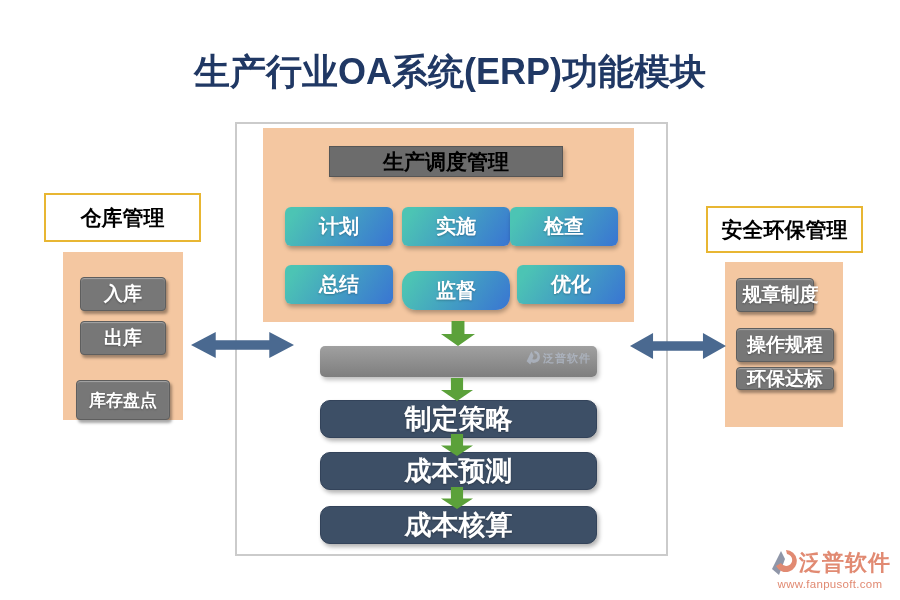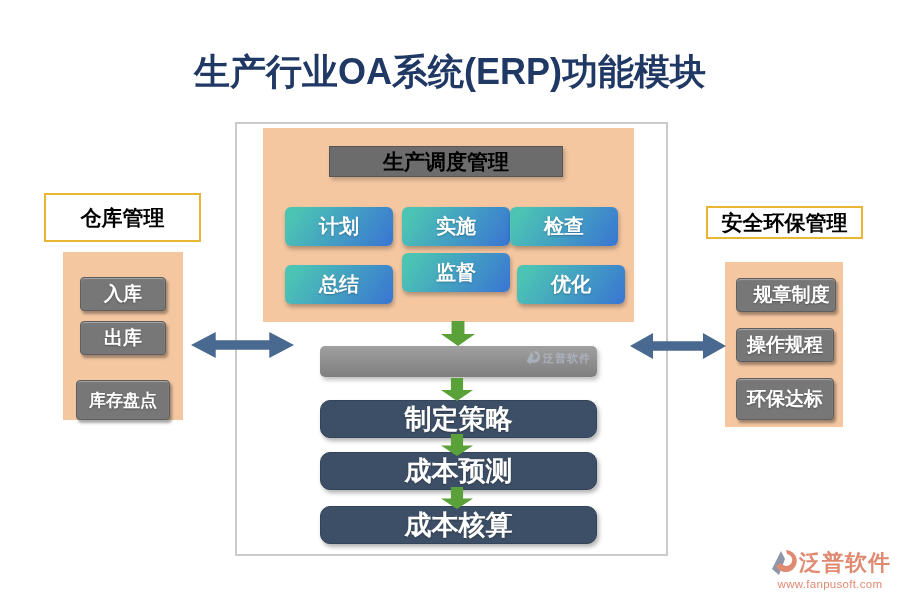--- a/index.html
+++ b/index.html
@@ -109,21 +109,21 @@
 
   <div class="center-box"></div>
 
   <div>
     <div class="peach sched-peach"></div>
     <div class="sched-header">生产调度管理</div>
     <div class="pdca-btn" style="left:285px;top:207px;">计划</div>
     <div class="pdca-btn" style="left:402px;top:207px;">实施</div>
     <div class="pdca-btn" style="left:510px;top:207px;">检查</div>
     <div class="pdca-btn" style="left:285px;top:265px;">总结</div>
-    <div class="pdca-btn" style="left:402px;top:253px;">监督</div>
+    <div class="pdca-btn" style="left:402px;top:271px;border-radius:14px;">监督</div>
     <div class="pdca-btn" style="left:517px;top:265px;border-radius:6px;">优化</div>
   </div>
 
   <div>
     <div class="down-arrow" style="left:441px;top:321px;"></div>
     <div class="cost-bar">
       <span class="watermark">
         <svg width="15" height="16" viewBox="0 0 28 30">
           <path d="M3 21 L12 3 L16 11 L10 27 Z" fill="#b9c4d6"></path>
           <path d="M17 2 a11 11 0 1 1 -10 16 l5 -3 a6 6 0 1 0 6 -9 z" fill="#b9c4d6"></path>
@@ -142,25 +142,25 @@
   <div>
     <div class="side-title" style="left:44px;top:193px;width:157px;height:49px;">仓库管理</div>
     <div class="peach left-peach"></div>
     <div class="side-btn" style="left:80px;top:277px;width:86px;height:34px;">入库</div>
     <div class="side-btn" style="left:80px;top:321px;width:86px;height:34px;">出库</div>
     <div class="side-btn" style="left:76px;top:364px;width:94px;height:40px;font-size:17px;margin-top:16px;">库存盘点</div>
     <div class="h-arrow" style="left:191px;top:332px;width:103px;"></div>
   </div>
 
   <div>
-    <div class="side-title" style="left:706px;top:206px;width:157px;height:33px;">安全环保管理</div>
+    <div class="side-title" style="left:706px;top:206px;width:157px;height:47px;">安全环保管理</div>
     <div class="peach right-peach"></div>
-    <div class="side-btn" style="left:736px;top:278px;width:100px;height:34px;padding-left:11px;">规章制度</div>
+    <div class="side-btn" style="left:736px;top:278px;width:78px;height:34px;padding-left:11px;">规章制度</div>
     <div class="side-btn" style="left:736px;top:328px;width:98px;height:34px;">操作规程</div>
-    <div class="side-btn" style="left:736px;top:378px;width:98px;height:42px;font-family:Liberation Serif, serif;">环保达标</div>
+    <div class="side-btn" style="left:736px;top:367px;width:98px;height:23px;font-family:Liberation Serif, serif;">环保达标</div>
     <div class="h-arrow" style="left:630px;top:333px;width:96px;"></div>
   </div>
 
   <div class="brand">
     <div class="brand-row">
       <svg width="28" height="30" viewBox="0 0 28 30">
         <path d="M3 21 L12 3 L16 11 L10 27 Z" fill="#8f96a8"></path>
         <path d="M17 2 a11 11 0 1 1 -10 16 l5 -3 a6 6 0 1 0 6 -9 z" fill="#e18a72"></path>
       </svg>
       <span class="brand-name">泛普软件</span>

